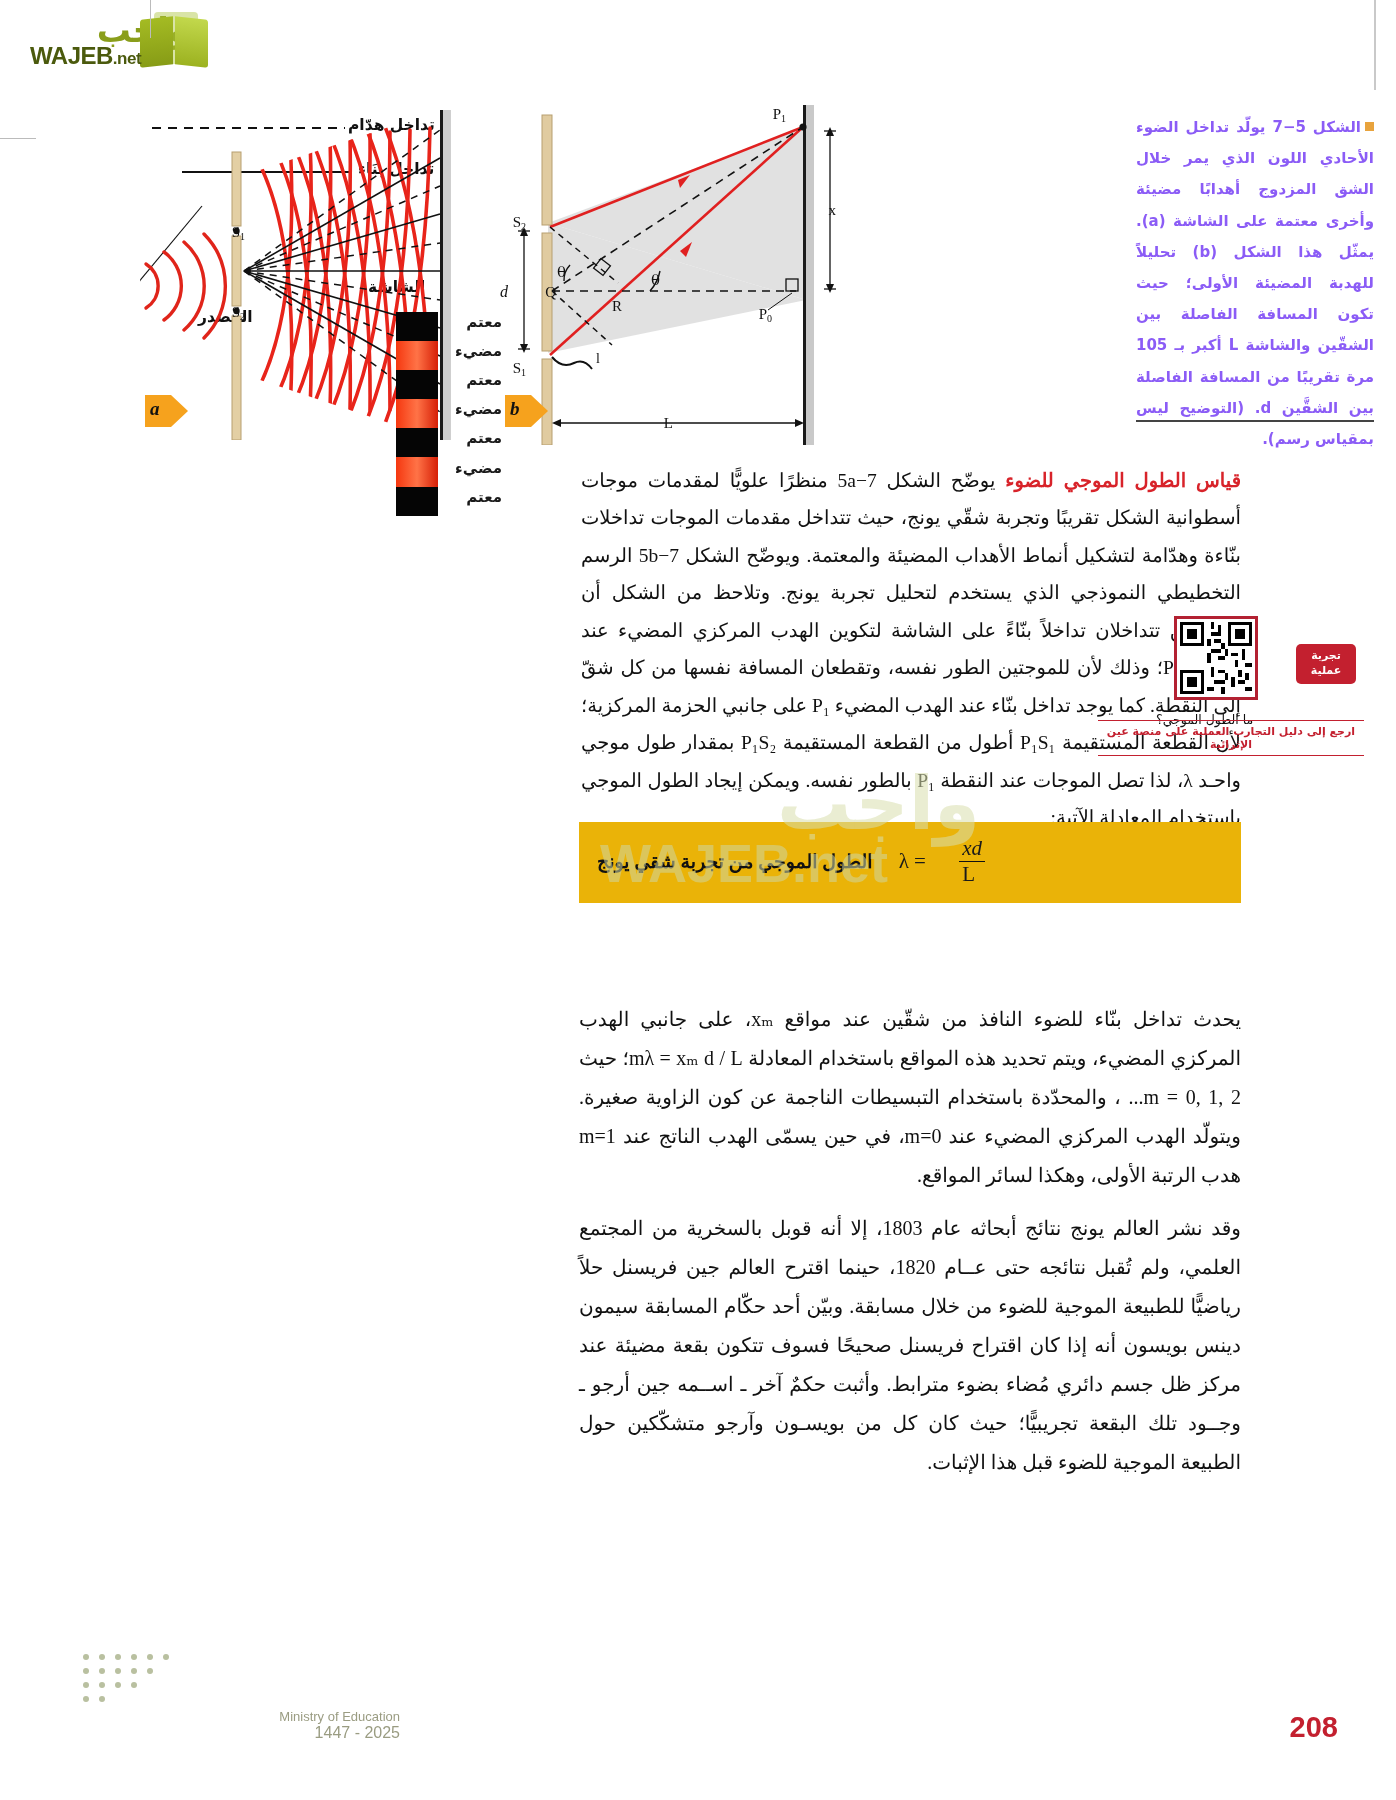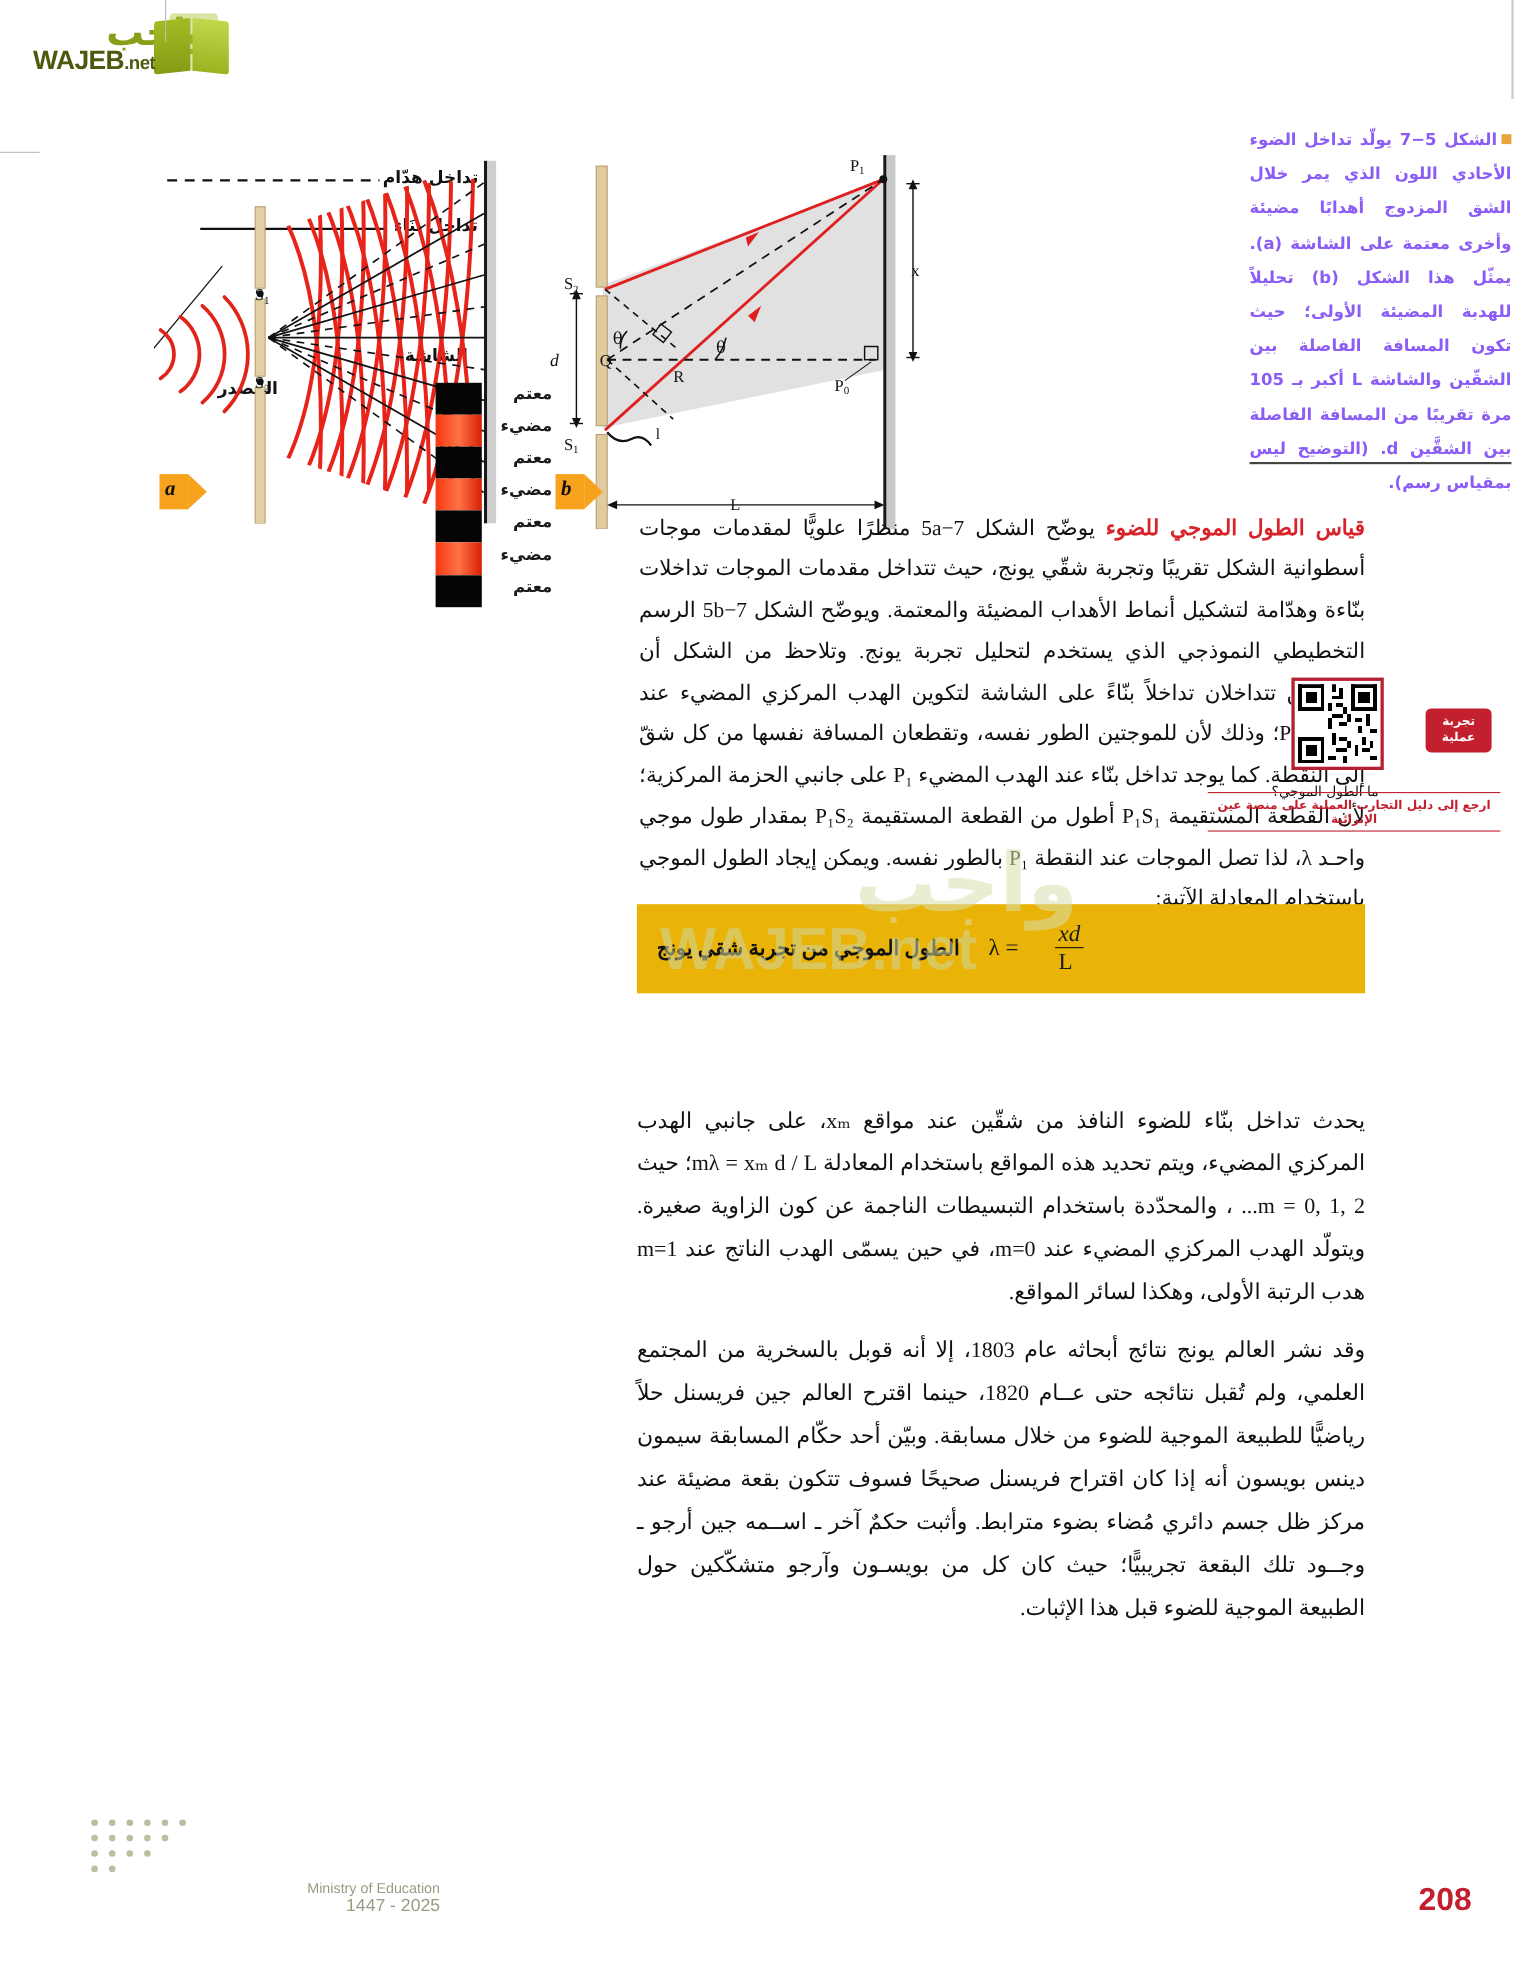--- a/index.html
+++ b/index.html
@@ -28,21 +28,21 @@
         border-radius:0 3px 3px 0;transform:skewY(6deg);}
   .bk-sh{position:absolute;left:14px;top:0;width:44px;height:52px;
         background:rgba(170,195,60,.45);border-radius:4px;}
   .corner-mark{position:absolute;left:150px;top:0;width:1px;height:38px;background:#bbb;}
   .corner-mark2{position:absolute;left:0;top:138px;width:36px;height:1px;background:#bbb;}
 
   
   .edge-line{position:absolute;right:20px;top:0;width:2px;height:90px;background:#c9c9c9;}
 
   
-  .figure-zone{position:absolute;left:0;top:100px;width:1320px;height:350px;margin-top:36px;}
+  .figure-zone{position:absolute;left:0;top:100px;width:1320px;height:350px;}
 
   
   .legend{position:absolute;}
   .legend-lbl{font-family:"DejaVu Sans","Liberation Sans",sans-serif;font-weight:bold;font-size:15.5px;color:#111;}
 
   
   #fig-a{position:absolute;left:140px;top:10px;width:360px;height:330px;}
   #fig-b{position:absolute;left:500px;top:5px;width:360px;height:340px;}
 
   .badge{

